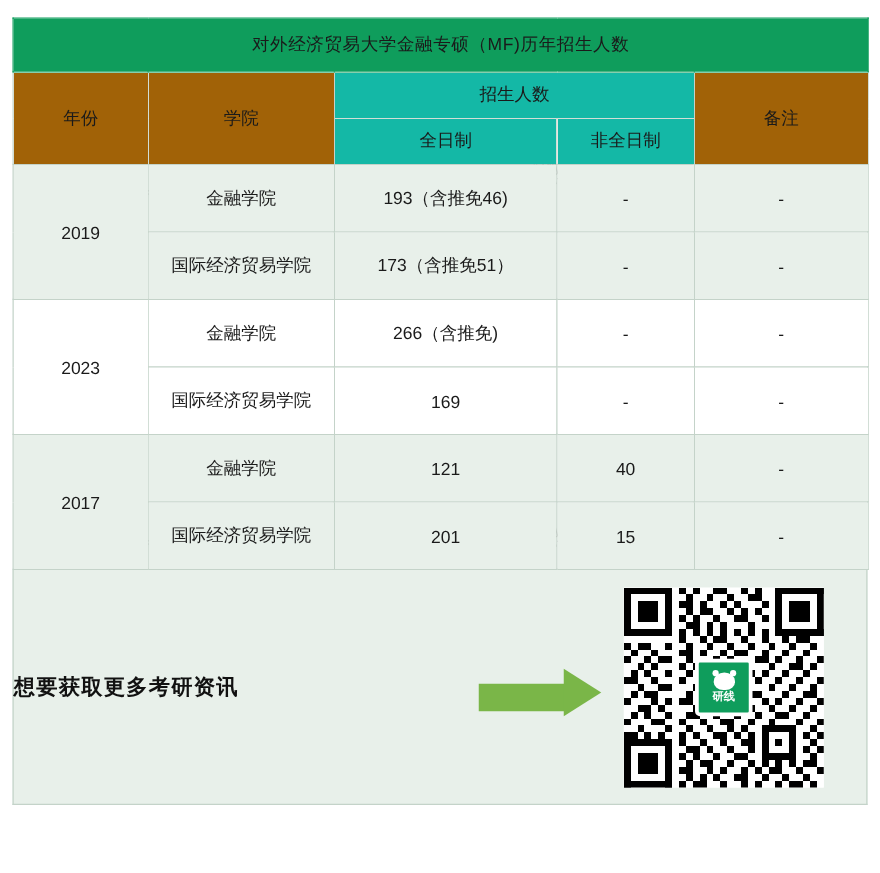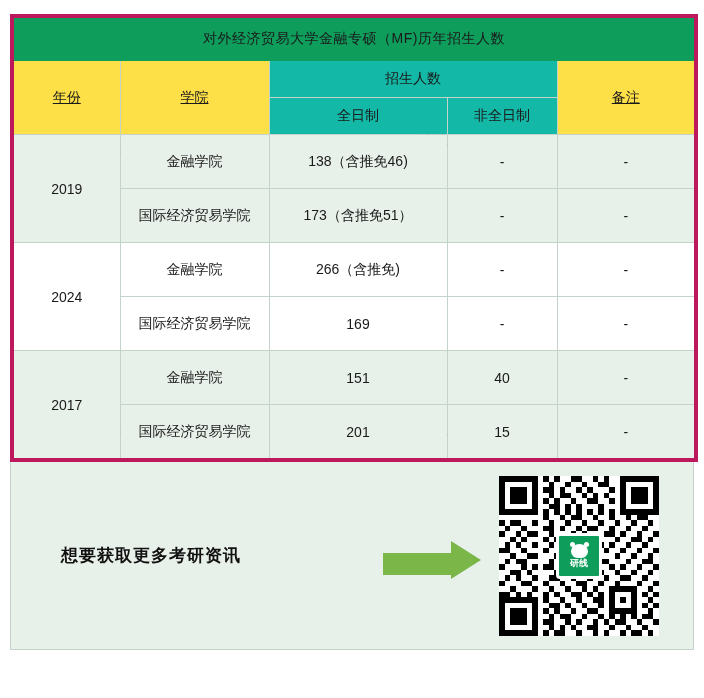--- a/index.html
+++ b/index.html
@@ -18,21 +18,21 @@
     position: relative;
     width: 704px;
     height: 698px;
     box-sizing: border-box;
     padding: 14px 10px 10px 10px;
   }
   table.main {
     width: 684px;
     border-collapse: collapse;
     table-layout: fixed;
-    border: 4px solid #be185d;
+    border: 1px solid #be185d;
   }
   table.main td, table.main th {
     border: 1px solid #c4d3c9;
     text-align: center;
     vertical-align: middle;
     font-size: 14px;
     color: #1a1a1a;
     font-weight: normal;
     position: relative;
     z-index: 2;
@@ -46,24 +46,23 @@
     letter-spacing: 0.5px;
     border: 1px solid #0f9d5c !important;
   }
   .hdr {
     background: #14b8a6;
     font-weight: bold;
     font-size: 15px;
     height: 34px;
   }
   .hdr-tall {
-    background: #fde047;
+    background: #a16207;
     font-weight: bold;
     font-size: 15px;
-    text-decoration: underline;
   }
   .band-a td {
     background: #e8f0ea;
     height: 51px;
   }
   .band-b td {
     background: #ffffff;
     height: 51px;
   }
   .year-cell {
@@ -116,21 +115,20 @@
     border-top: none;
     background: #e8f0ea;
     height: 188px;
     display: flex;
     align-items: center;
     position: relative;
     z-index: 2;
   }
   .promo-left {
     flex: 0 0 420px;
-    padding-left: 50px;
     box-sizing: border-box;
   }
   .promo-line {
     font-size: 17px;
     font-weight: bold;
     color: #111;
     margin: 12px 0;
     letter-spacing: 1px;
   }
   .arrow {
@@ -271,49 +269,49 @@
         <td class="hdr-tall" rowspan="2">备注</td>
       </tr>
       <tr>
         <td class="hdr">全日制</td>
         <td class="hdr">非全日制</td>
       </tr>
 
       <tr class="band-a">
         <td class="year-cell" rowspan="2">2019</td>
         <td class="college-cell">金融学院</td>
-        <td>138（含推免46)</td>
+        <td>193（含推免46)</td>
         <td class="dash">-</td>
         <td class="dash">-</td>
       </tr>
       <tr class="band-a">
         <td class="college-cell">国际经济贸易学院</td>
         <td>173（含推免51）</td>
         <td class="dash">-</td>
         <td class="dash">-</td>
       </tr>
 
       <tr class="band-b">
-        <td class="year-cell" rowspan="2">2024</td>
+        <td class="year-cell" rowspan="2">2023</td>
         <td class="college-cell">金融学院</td>
         <td>266（含推免)</td>
         <td class="dash">-</td>
         <td class="dash">-</td>
       </tr>
       <tr class="band-b">
         <td class="college-cell">国际经济贸易学院</td>
         <td>169</td>
         <td class="dash">-</td>
         <td class="dash">-</td>
       </tr>
 
       <tr class="band-a">
         <td class="year-cell" rowspan="2">2017</td>
         <td class="college-cell">金融学院</td>
-        <td>151</td>
+        <td>121</td>
         <td>40</td>
         <td class="dash">-</td>
       </tr>
       <tr class="band-a">
         <td class="college-cell">国际经济贸易学院</td>
         <td>201</td>
         <td>15</td>
         <td class="dash">-</td>
       </tr>
     </tbody>

